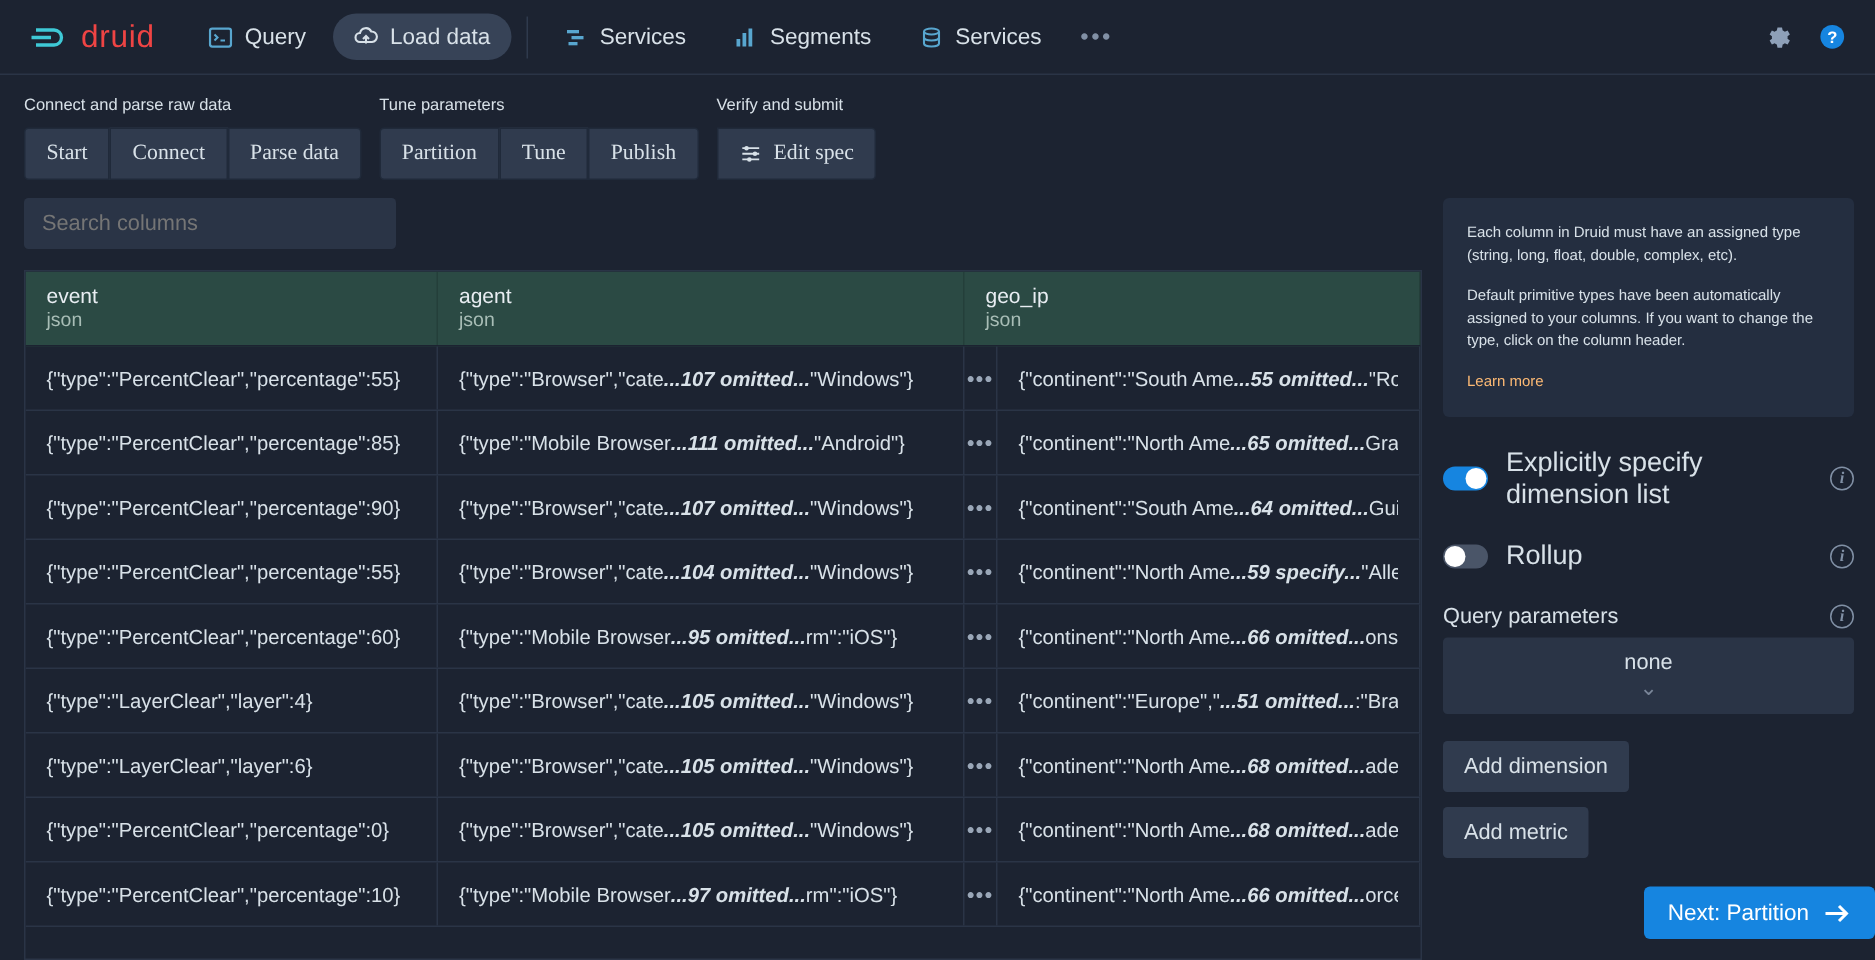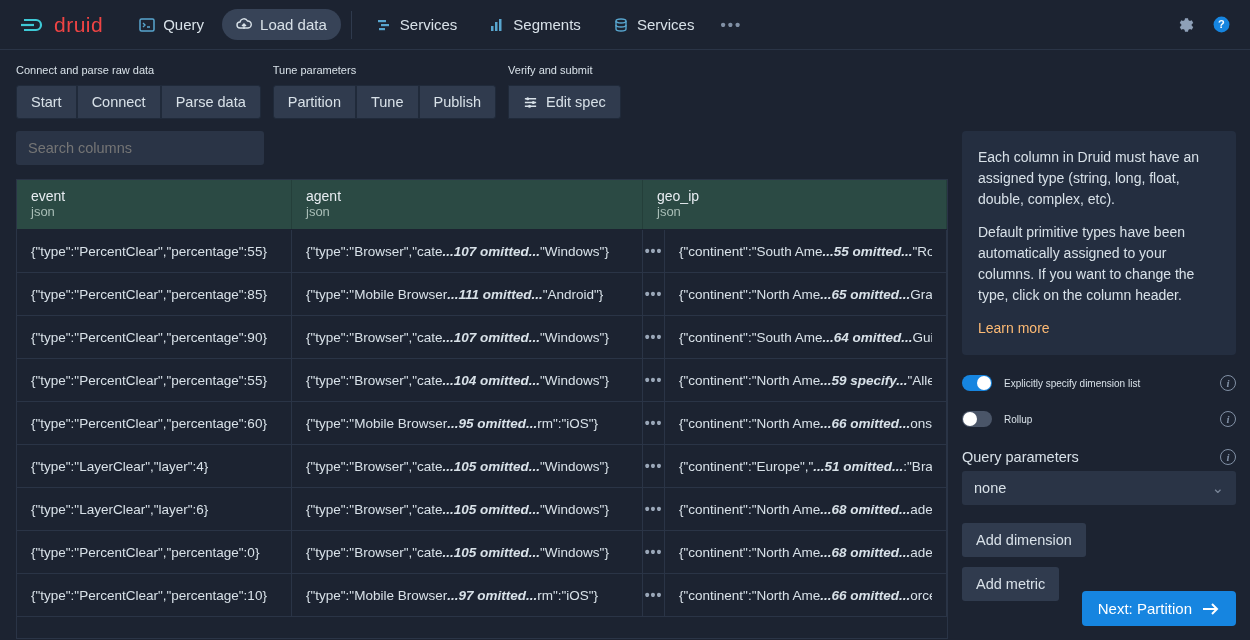--- a/index.html
+++ b/index.html
@@ -35,21 +35,21 @@
   .nav-icon-btn.gear { color:#8190a5; }
 
   
   .steps-wrap { padding: 14px 16px 0 16px; }
   .step-groups { display: flex; gap: 12px; align-items: flex-start; }
   .step-group-title { font-size: 11px; color: #d8e1e8; margin-bottom: 9px; }
   .step-btns { display: flex; }
   .step-btn {
     background: #303b4e; color: #d8e1e8;
     padding: 8px 14px; font-size: 14.5px;
-    border: 1px solid #202a3a; cursor: pointer;
+    border: 1px solid #202a3a; cursor: pointer; font-family: Liberation Serif, serif;
   }
   .step-btn:first-child { border-radius: 3px 0 0 3px; }
   .step-btn:last-child  { border-radius: 0 3px 3px 0; }
   .step-btn.active { background: #e8edf2; color: #1c2331; font-weight: 500; }
   .step-btn.icon-lead { display:flex; align-items:center; gap:8px; }
 
   
   .main { display: flex; padding: 12px 0 0 16px; height: calc(640px - 50px - 70px); }
   .table-area { flex: 1; min-width: 0; display:flex; flex-direction:column; }
   .search-box {
@@ -79,62 +79,62 @@
   .td .post { overflow:hidden; text-overflow:clip; }
   .td-dots { width:22px; text-align:center; color:#9aa7b8; letter-spacing:1px; font-weight:bold; flex-shrink:0; border-right:1px solid #2a3446; height:100%; display:flex;align-items:center;justify-content:center; }
 
   
   .side {
     width: 302px; flex-shrink:0; padding: 0 14px 0 14px;
     position: relative; height: 100%; overflow:hidden;
   }
   .help-box {
     background: #242e40; border-radius: 4px; padding: 16px;
-    font-size: 14px; line-height: 1.5; color:#d8e1e8;
+    font-size: 10px; line-height: 1.5; color:#d8e1e8;
   }
   .help-box p { margin-bottom: 12px; }
   .help-box a { color: #fdba74; text-decoration: none; }
 
   .form-row { display:flex; align-items:center; margin-top: 20px; }
   .toggle {
     width: 30px; height: 16px; border-radius: 8px; position:relative;
     margin-right: 12px; cursor:pointer;
   }
   .toggle.on  { background:#1685e0; }
   .toggle.off { background:#4a5568; }
   .knob {
     position:absolute; top:1px; width:14px; height:14px; border-radius:50%;
     background:#fff;
   }
   .toggle.on  .knob { right:1px; }
   .toggle.off .knob { left:1px; }
-  .form-label { flex:1; font-size:10px; }
+  .form-label { flex:1; font-size:18px; }
   .info-i {
     width:16px;height:16px;border-radius:50%;border:1.5px solid #8190a5;
     display:flex;align-items:center;justify-content:center;
     font-size:11px;font-weight:bold;color:#8190a5;
     font-family: Georgia, serif; font-style: italic;
   }
 
   .field-block { margin-top: 22px; }
   .field-label-row { display:flex; align-items:center; margin-bottom:6px; }
   .field-label { flex:1; font-size:14.5px; }
   .select {
     width:100%; background:#2a3446; border:none; border-radius:3px;
     padding: 9px 12px; color:#d8e1e8; font-size:14.5px;
-    display:flex; justify-content:space-between; align-items:center;
+    display:flex; justify-content:space-between; align-items:center;flex-direction:column;
   }
   .select .chev { color:#7a8699; }
 
   .side-actions { margin-top: 18px; display:flex; flex-direction:column; gap:10px; align-items:flex-start; }
   .side-btn { background:#303b4e; color:#d8e1e8; border:none; padding:9px 14px; border-radius:3px; font-size:14.5px; cursor:pointer; }
 
   
   .next-btn {
-    position:absolute; right:14px; bottom:14px;
+    position:absolute; right:0; bottom:14px;
     background:#1685e0; color:#fff; border:none;
     padding: 9px 16px; border-radius:4px; font-size:15px; font-weight:500;
     display:flex; align-items:center; gap:10px; cursor:pointer;
   }
   .ic { display:inline-block; }
 </style>
 </head>
 <body>
 
 <div class="topnav">

